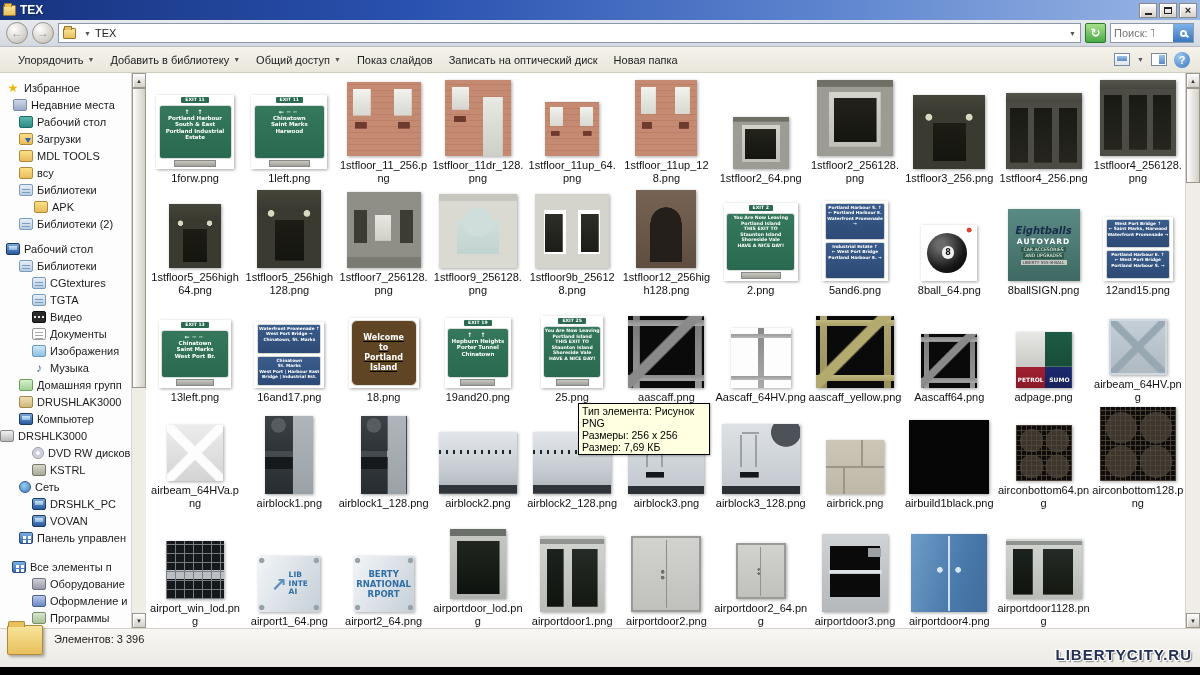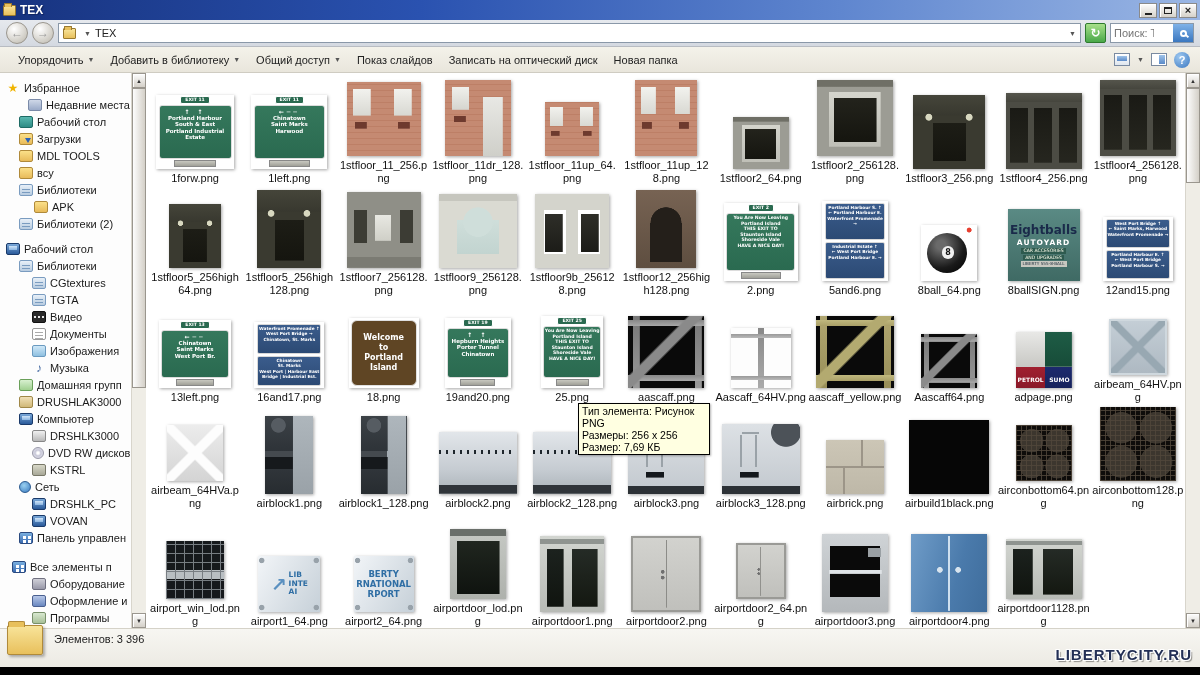--- a/index.html
+++ b/index.html
@@ -107,21 +107,21 @@
   .k-facade-arch { background:linear-gradient(#1a1a15,#26261f) no-repeat 8% 70%/24% 72%, linear-gradient(#1a1a15,#26261f) no-repeat 50% 70%/24% 72%, linear-gradient(#1a1a15,#26261f) no-repeat 92% 70%/24% 72%, linear-gradient(#55554c,#45453d) no-repeat 0 0/100% 12%, #4c4c44; }
   .k-facade-ornate { background:linear-gradient(#e8e8e2,#cfcfc7) no-repeat 50% 45%/22% 34%, linear-gradient(#3c3c34,#3c3c34) no-repeat 12% 42%/18% 44%, linear-gradient(#3c3c34,#3c3c34) no-repeat 88% 42%/18% 44%, linear-gradient(#7b7b73,#7b7b73) no-repeat 0 100%/100% 14%, #8f8f87; }
   .k-facade-white-arch { background:radial-gradient(circle at 50% 38%,#cfdeda 0 24%,transparent 25%), linear-gradient(#cfdeda,#c2d4d0) no-repeat 50% 66%/54% 46%, linear-gradient(#c6c6be,#c6c6be) no-repeat 0 0/100% 10%, #dadad2; }
   .k-facade-white-2win { background:linear-gradient(#2e2e28,#1c1c18) no-repeat 18% 55%/24% 52%, linear-gradient(#2e2e28,#1c1c18) no-repeat 82% 55%/24% 52%, linear-gradient(#fff,#fff) no-repeat 18% 55%/30% 60%, linear-gradient(#fff,#fff) no-repeat 82% 55%/30% 60%, #d4d4cc; }
   .k-facade-brown-arch { background:radial-gradient(circle at 50% 42%,#241f1a 0 28%,transparent 29%), linear-gradient(#241f1a,#241f1a) no-repeat 50% 85%/54% 50%, linear-gradient(#7a2a22,#7a2a22) no-repeat 50% 40%/28% 13%, linear-gradient(#776353,#5e4e40); }
 
   .k-eightball { background:radial-gradient(circle at 86% 9%,#e84030 0 3%,#fff 4% 5%,transparent 6%), #fff; }
   .ball { position:absolute; left:10%; top:14%; width:72%; height:72%; border-radius:50%; background:radial-gradient(circle at 35% 30%,#6a6a6a 0 12%,#1a1a1a 60%,#000); }
   .ball8 { position:absolute; left:37%; top:38%; width:22%; height:22%; border-radius:50%; background:#f0f0f0; color:#111; font-size:8px; display:flex; align-items:center; justify-content:center; font-weight:bold; }
   .k-eightball-sign { background:linear-gradient(#5a8a84,#3f6a64); display:flex; flex-direction:column; align-items:center; justify-content:center; gap:1px; text-align:center; }
-  .ebs0 { color:#1a2a4a; font-size:12px; font-weight:bold; }
+  .ebs0 { color:#1a2a4a; font-size:10px; font-weight:bold; font-style:italic; }
   .ebs1 { color:#fff; font-size:7.5px; font-weight:bold; letter-spacing:1px; }
   .ebs2,.ebs3 { color:#ffe; font-size:4.6px; background:#2e5a4e; padding:0 2px; line-height:5.6px; }
   .ebs4 { color:#1a2a3a; font-size:4.2px; background:#c8c8c0; padding:0 2px; line-height:5.6px; }
 
   .k-scaffold { background:linear-gradient(135deg,transparent 40%,#8a8a8a 42% 50%,transparent 52%), linear-gradient(#888,#aaa) no-repeat 0 6%/100% 9%, linear-gradient(#888,#aaa) no-repeat 0 90%/100% 9%, linear-gradient(#777,#999) no-repeat 6% 0/9% 100%, linear-gradient(#777,#999) no-repeat 96% 0/9% 100%, #0a0a0a; }
   .k-scaffold-yellow { background:linear-gradient(135deg,transparent 40%,#b3aa70 42% 50%,transparent 52%), linear-gradient(#c0b87e,#a89e66) no-repeat 0 6%/100% 9%, linear-gradient(#c0b87e,#a89e66) no-repeat 0 90%/100% 9%, linear-gradient(#b0a670,#988e58) no-repeat 6% 0/9% 100%, linear-gradient(#b0a670,#988e58) no-repeat 96% 0/9% 100%, #0a0a0a; }
   .k-scaffold-white { background:linear-gradient(#999,#bbb) no-repeat 0 10%/100% 7%, linear-gradient(#999,#bbb) no-repeat 0 86%/100% 7%, linear-gradient(#888,#aaa) no-repeat 50% 0/10% 100%, #fdfdfd; }
   .k-xbeam { border:2px solid #cfd8de; background:linear-gradient(45deg,transparent 44%,#98a8b2 46% 54%,transparent 56%), linear-gradient(-45deg,transparent 44%,#98a8b2 46% 54%,transparent 56%), linear-gradient(#c4ced6,#aeb9c2); }
   .k-xbeam-white { background:linear-gradient(45deg,transparent 43%,#fdfdfd 45% 55%,transparent 57%), linear-gradient(-45deg,transparent 43%,#fdfdfd 45% 55%,transparent 57%), linear-gradient(#ececec,#d4d4d4); }
 
@@ -234,21 +234,21 @@
       <span class="ic-help">?</span>
     </div>
   </div>
 
   <div class="content">
     <div class="sidebar" id="sidebar">
         <div class="nav-item" style="padding-left: 6px;">
           <span class="si si-star glyph">★</span>
           <span class="nav-label">Избранное</span>
         </div>
-        <div class="nav-item" style="padding-left: 28px;">
+        <div class="nav-item" style="padding-left: 13px;">
           <span class="si si-recent"></span>
           <span class="nav-label">Недавние места</span>
         </div>
         <div class="nav-item" style="padding-left: 19px;">
           <span class="si si-desktop-teal"></span>
           <span class="nav-label">Рабочий стол</span>
         </div>
         <div class="nav-item" style="padding-left: 19px;">
           <span class="si si-downloads"></span>
           <span class="nav-label">Загрузки</span>
@@ -311,21 +311,21 @@
           <span class="nav-label">Домашняя групп</span>
         </div>
         <div class="nav-item" style="padding-left: 19px;">
           <span class="si si-user"></span>
           <span class="nav-label">DRUSHLAK3000</span>
         </div>
         <div class="nav-item" style="padding-left: 19px;">
           <span class="si si-computer"></span>
           <span class="nav-label">Компьютер</span>
         </div>
-        <div class="nav-item" style="padding-left: 32px;">
+        <div class="nav-item" style="">
           <span class="si si-disk"></span>
           <span class="nav-label">DRSHLK3000</span>
         </div>
         <div class="nav-item" style="padding-left: 32px;">
           <span class="si si-dvd"></span>
           <span class="nav-label">DVD RW дисков</span>
         </div>
         <div class="nav-item" style="padding-left: 32px;">
           <span class="si si-device"></span>
           <span class="nav-label">KSTRL</span>
@@ -545,21 +545,21 @@
             <div class="sb-panel">
               <div>Chinatown</div>
               <div>St. Marks</div>
               <div>West Port | Harbour East</div>
               <div>Bridge | Industrial Est.</div>
             </div>
           </div>
           <div class="flabel">16and17.png</div>
         </div>
         <div class="cell">
-          <div class="thumb k-sign-brown" style="width: 70px; height: 70px;">
+          <div class="thumb k-sign-brown" style="width: 70px; height: 70px; text-decoration: underline;">
             <div class="snb">
               <div>Welcome</div>
               <div>to</div>
               <div>Portland</div>
               <div>Island</div>
             </div>
           </div>
           <div class="flabel">18.png</div>
         </div>
         <div class="cell">

